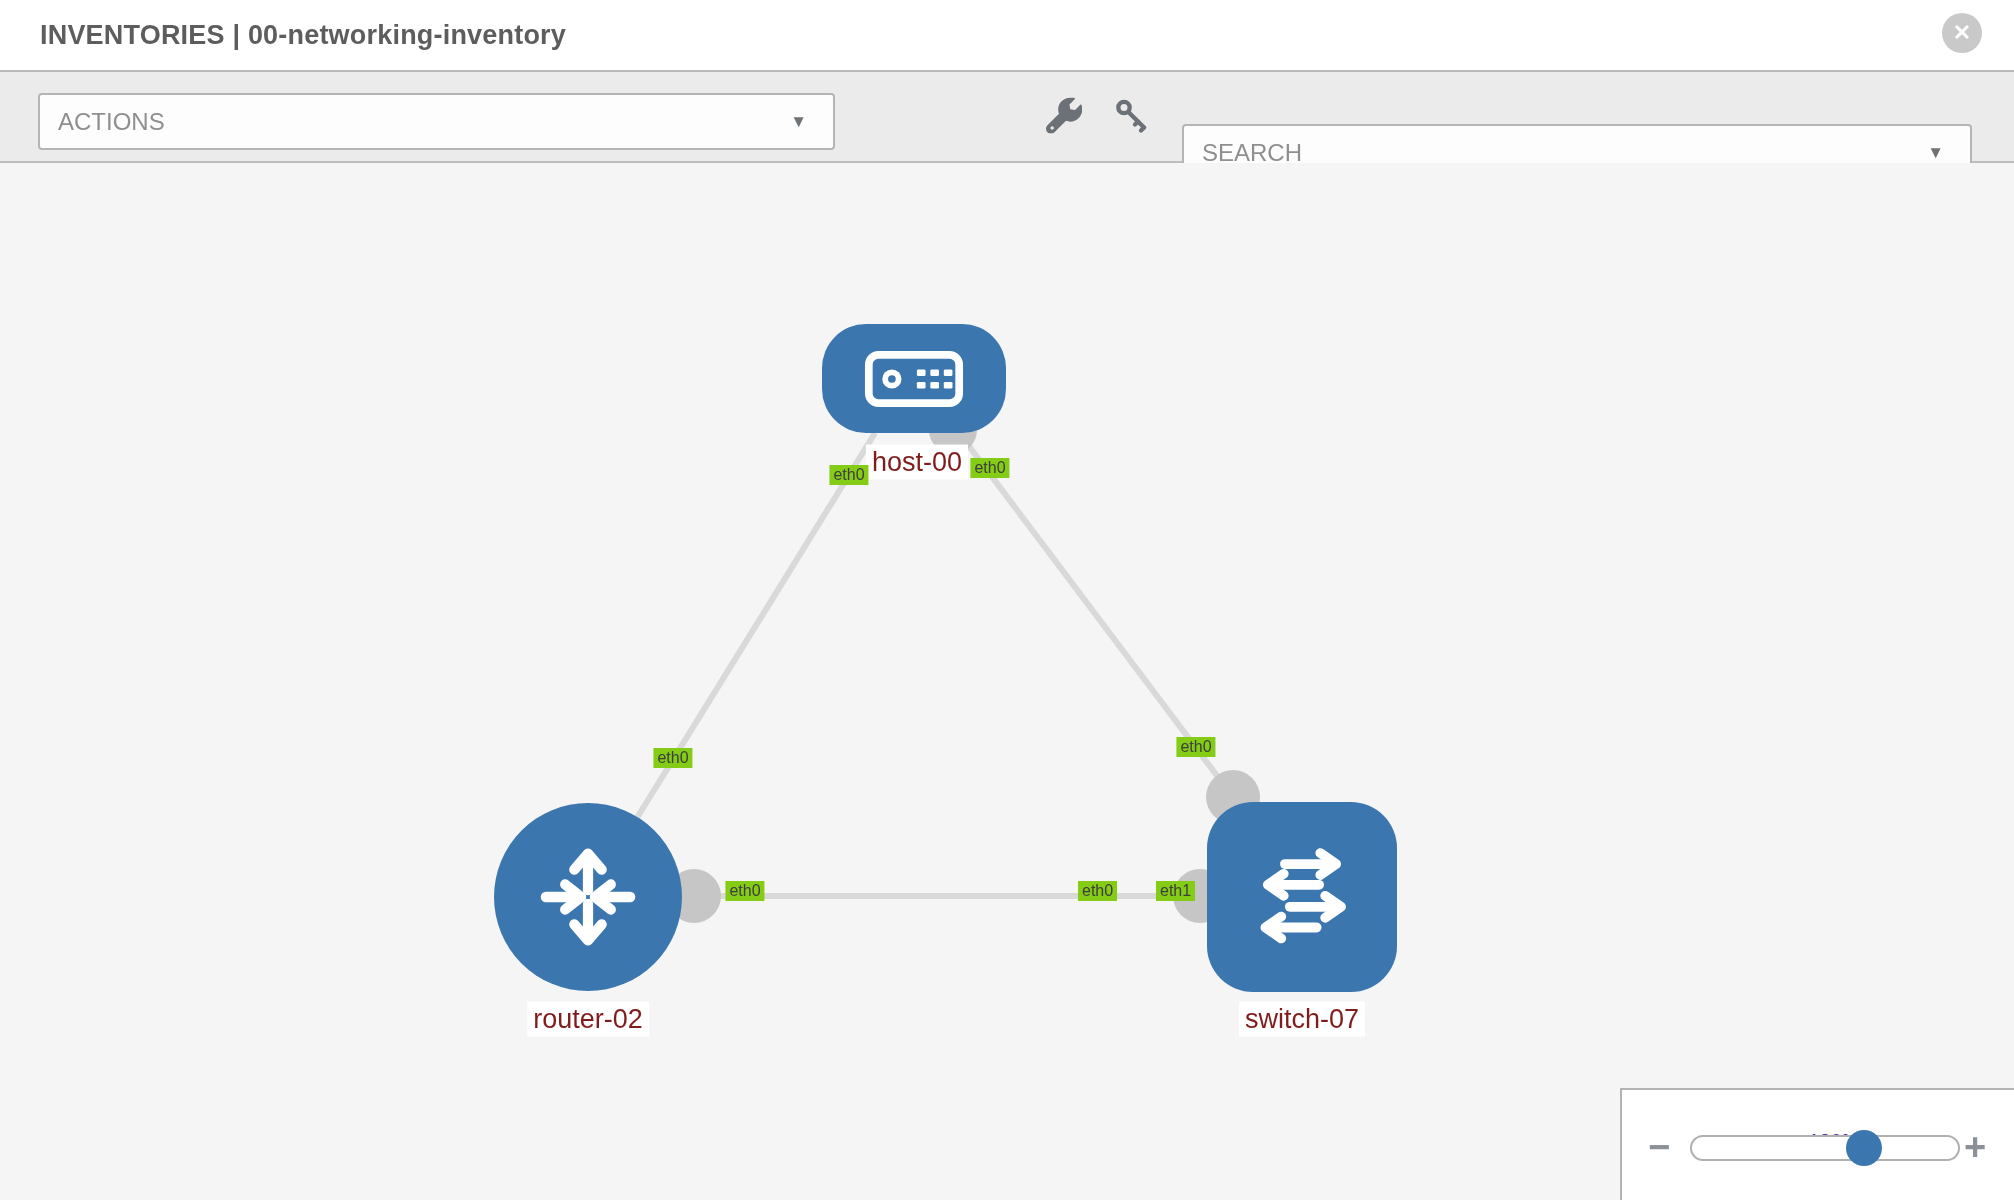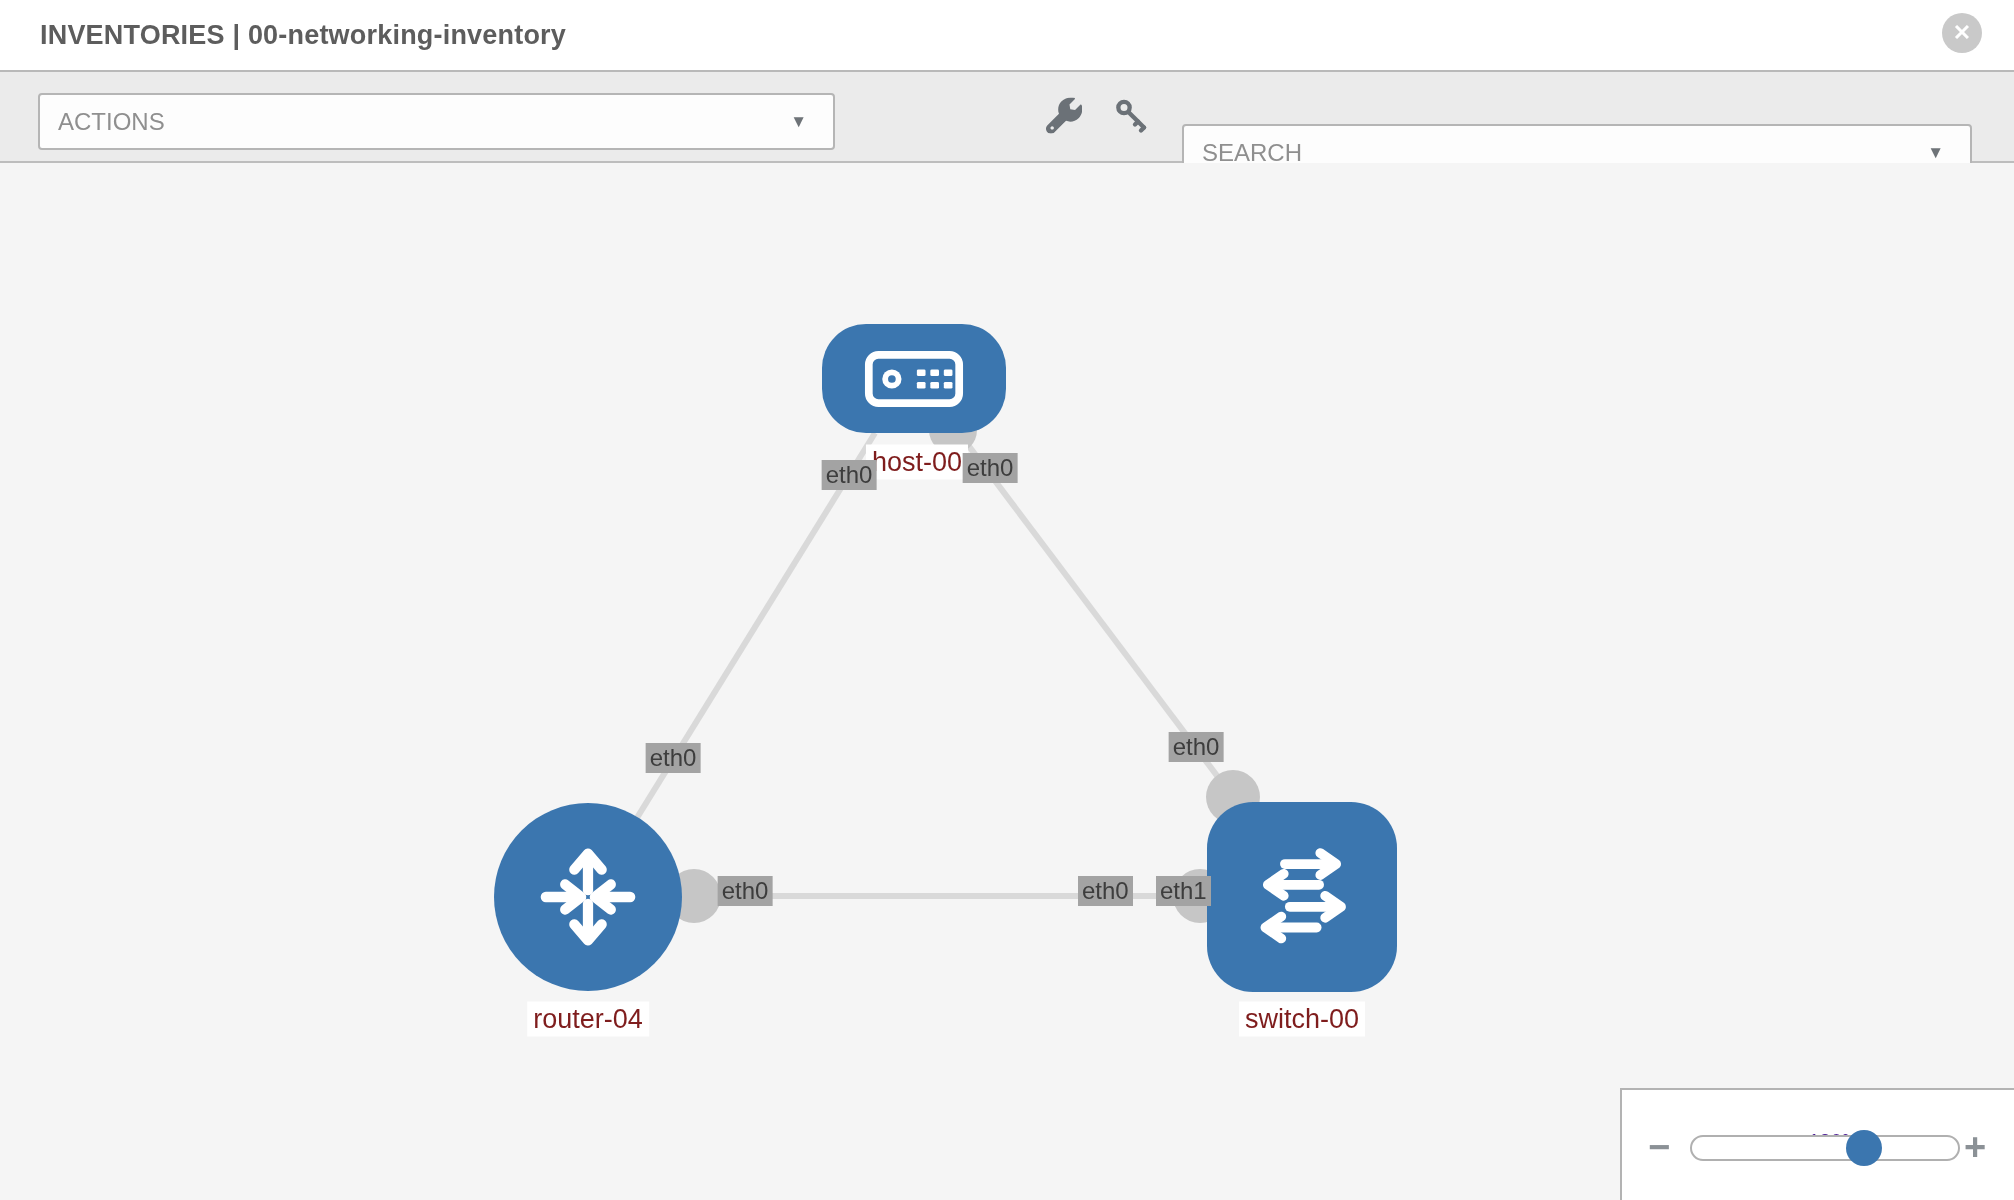--- a/index.html
+++ b/index.html
@@ -35,22 +35,22 @@
   .canvas svg.netsvg { position:absolute; left:0; top:0; }
 
   .node { position:absolute; background:#3b76af; display:flex;
           align-items:center; justify-content:center; cursor:pointer; }
   .node-host   { left:822px;  top:161px; width:184px; height:109px; border-radius:44px; }
   .node-router { left:494px;  top:640px; width:188px; height:188px; border-radius:50%; }
   .node-switch { left:1207px; top:639px; width:190px; height:190px; border-radius:46px; }
 
   .nlabel { position:absolute; transform:translate(-50%,-50%); background:#fff;
     color:#7f1d1d; font-size:27px; padding:2px 6px; white-space:nowrap; }
-  .iflabel { position:absolute; transform:translate(-50%,-50%); background:#a3a3a3;
-    color:#3d3d3d; font-size:24px; padding:1px 4px; white-space:nowrap; }
+  .iflabel { position:absolute; transform:translate(-50%,-50%); background:#84cc16;
+    color:#3d3d3d; font-size:16px; padding:1px 4px; white-space:nowrap; }
   .iflabel.edge { transform:translateY(-50%); }
 
   
   .zoom-panel { position:absolute; left:1620px; top:925px; width:400px; height:150px;
     background:#fff; border:2px solid #b3b3b3; }
   .zoom-level { position:absolute; left:212px; top:8px; transform:translateX(-50%);
     font-size:20px; color:#4c1d95;margin-top:32px; }
   .zoom-minus,.zoom-plus { position:absolute; top:38px; background:none; border:none;
     font-size:38px; font-weight:bold; color:#8b9196; cursor:pointer; line-height:1; }
   .zoom-minus { left:26px; } .zoom-plus { left:342px; }
@@ -147,22 +147,22 @@
       <path d="M64 40 H26"></path>
         <path d="M35 31 L22 40 L35 49"></path>
       <path d="M40 58 H78"></path>
         <path d="M69 49 L82 58 L69 67"></path>
       <path d="M62 75 H24"></path>
         <path d="M33 66 L20 75 L33 84"></path>
     </svg>
   </div>
 
   <div class="nlabel" style="left:917px; top:299px;">host-00</div>
-  <div class="nlabel" style="left:588px; top:856px;">router-04</div>
-  <div class="nlabel" style="left:1302px; top:856px;">switch-00</div>
+  <div class="nlabel" style="left:588px; top:856px;">router-02</div>
+  <div class="nlabel" style="left:1302px; top:856px;">switch-07</div>
 
   <div class="iflabel" style="left:849px;  top:312px;">eth0</div>
   <div class="iflabel" style="left:990px;  top:305px;">eth0</div>
   <div class="iflabel" style="left:673px;  top:595px;">eth0</div>
   <div class="iflabel" style="left:1196px; top:584px;">eth0</div>
   <div class="iflabel" style="left:745px;  top:728px;">eth0</div>
   <div class="iflabel edge" style="left:1078px; top:728px;">eth0</div>
   <div class="iflabel edge" style="left:1156px; top:728px;">eth1</div>
 
   <div class="zoom-panel">

